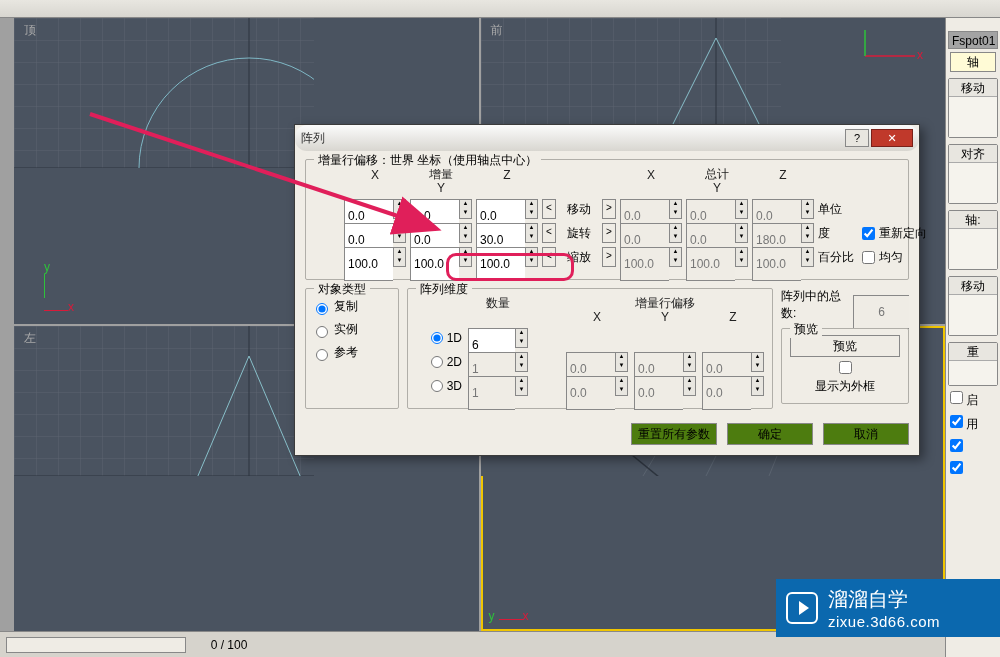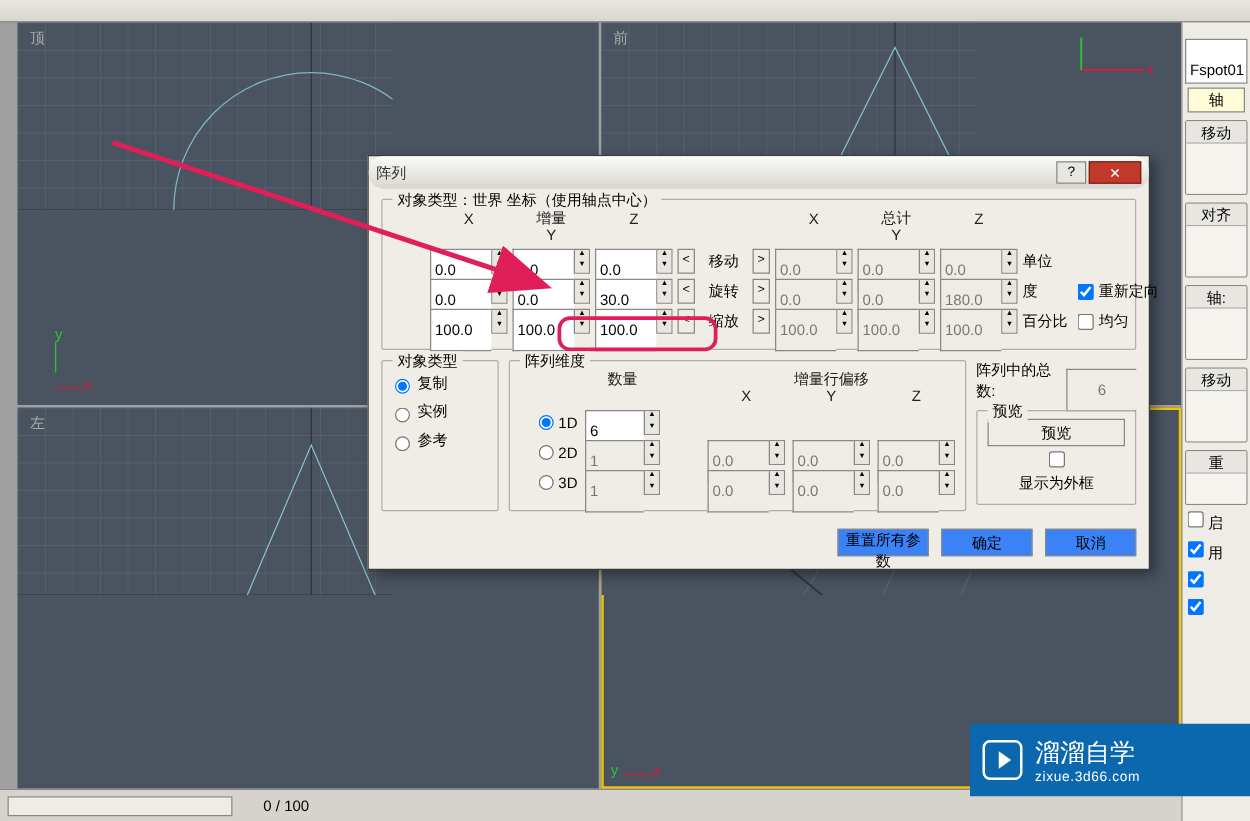--- a/index.html
+++ b/index.html
@@ -3,21 +3,21 @@
 <meta charset="utf-8">
 <style>
 * { box-sizing: border-box; margin: 0; padding: 0; font-family: "SimSun", "Microsoft YaHei", sans-serif; font-size: 12px; }
 body { width: 1000px; height: 657px; background: #a0a0a0; overflow: hidden; position: relative; }
 
 
 .topbar { height: 18px; background: linear-gradient(#e8e6e0,#d8d6d0); border-bottom: 1px solid #888; }
 
 
 .cmdpanel { position: absolute; top: 18px; right: 0; width: 55px; height: 639px; background: #efece5; border-left: 1px solid #888; }
-.cmdpanel .nameedit { margin: 3px 2px; height: 18px; background: #ffffff; border: 1px solid #888; padding: 17px 3px; }
+.cmdpanel .nameedit { margin: 3px 2px; height: 18px; background: #a3a3a3; border: 1px solid #888; padding: 2px 3px; }
 .cmdpanel .axisbtn { margin: 2px 4px; height: 20px; background: #fffbd6; border: 1px solid #888; text-align: center; line-height: 18px; }
 .cmdpanel .rollout { margin: 6px 2px 2px 2px; border: 1px solid #888; border-radius: 2px; }
 .cmdpanel .rollout .hdr { height: 18px; background: #e8e6e0; text-align: center; line-height: 18px; border-bottom: 1px solid #aaa; }
 .cmdpanel .rollout .body { height: 40px; background: #f5f3ed; }
 .cmdpanel .checkline { padding: 3px 4px; }
 
 
 .viewports { position: absolute; inset: 18px 55px 26px 14px; display: grid; grid-template-columns: 1fr 1fr; grid-template-rows: 1fr 1fr; gap: 2px; }
 .vp { background: #4a5360; position: relative; overflow: hidden; }
 .vp.active { outline: 2px solid #f0c500; outline-offset: -2px; }
@@ -70,33 +70,33 @@
 
 .sidecol { width: 138px; display: flex; flex-direction: column; gap: 6px; }
 .totalrow { display: flex; align-items: center; gap: 6px; }
 .totalrow .spinwrap { width: 56px; }
 .totalrow .spinwrap input { background: #efece5; text-align: center; }
 .pvset { }
 .pvbtn { width: 100%; height: 22px; background: #efece5; border: 1px solid #888; }
 .pvchk { display: flex; align-items: center; gap: 4px; padding: 4px 2px 0 2px; flex-direction: column; }
 
 .btnrow { display: flex; justify-content: flex-end; gap: 10px; margin-top: 6px; }
-.dlgbtn { width: 73px; height: 22px; background: #3b82f6; border: 1px solid #888; }
+.dlgbtn { width: 86px; height: 22px; background: #4d7c0f; border: 1px solid #888; }
 
 .highlight-ring { position: absolute; border: 3px solid #e01f5a; border-radius: 10px; pointer-events: none; }
 
 .arrow-svg { position: absolute; left: 84px; top: 108px; pointer-events: none; }
 
 
 .watermark { position: absolute; right: 0; bottom: 20px; width: 224px; height: 58px; background: #0b68ae; color: #fff; display: flex; align-items: center; padding: 0 10px; gap: 10px; }
 .watermark .playicon { width: 32px; height: 32px; border: 2px solid #fff; border-radius: 6px; display: flex; align-items: center; justify-content: center; }
 .watermark .playicon .tri { width: 0; height: 0; border-left: 10px solid #fff; border-top: 7px solid transparent; border-bottom: 7px solid transparent; margin-left: 3px; }
 .watermark .txtcol { display: flex; flex-direction: column; }
 .watermark .big { font-size: 20px; font-weight: normal; }
-.watermark .small { font-size: 11px; letter-spacing: .5px; }
+.watermark .small { font-size: 15px; letter-spacing: .5px; }
 </style>
 </head>
 <body>
 
 <div class="topbar"></div>
 
 <div class="viewports">
   <div class="vp">
     <svg class="gridbg">
       <defs>
@@ -197,21 +197,21 @@
 </div>
 
 <div class="dialog">
   <div class="titlebar">
     <span class="ttl">阵列</span>
     <div class="winbtn help">?</div>
     <div class="winbtn close">✕</div>
   </div>
   <div class="dlgbody">
     <div class="fieldset">
-      <div class="legend">对象类型：世界 坐标（使用轴点中心）</div>
+      <div class="legend">增量行偏移：世界 坐标（使用轴点中心）</div>
 
       <div class="axisrow">
         <span></span>
         <span class="axhead">X</span>
         <span class="axhead" style="grid-column:3; text-align:center">增量</span>
         <span class="axhead" style="grid-column:4">Z</span>
         <span></span>
           <span></span>
           <span></span>
         <span class="axhead">X</span>

